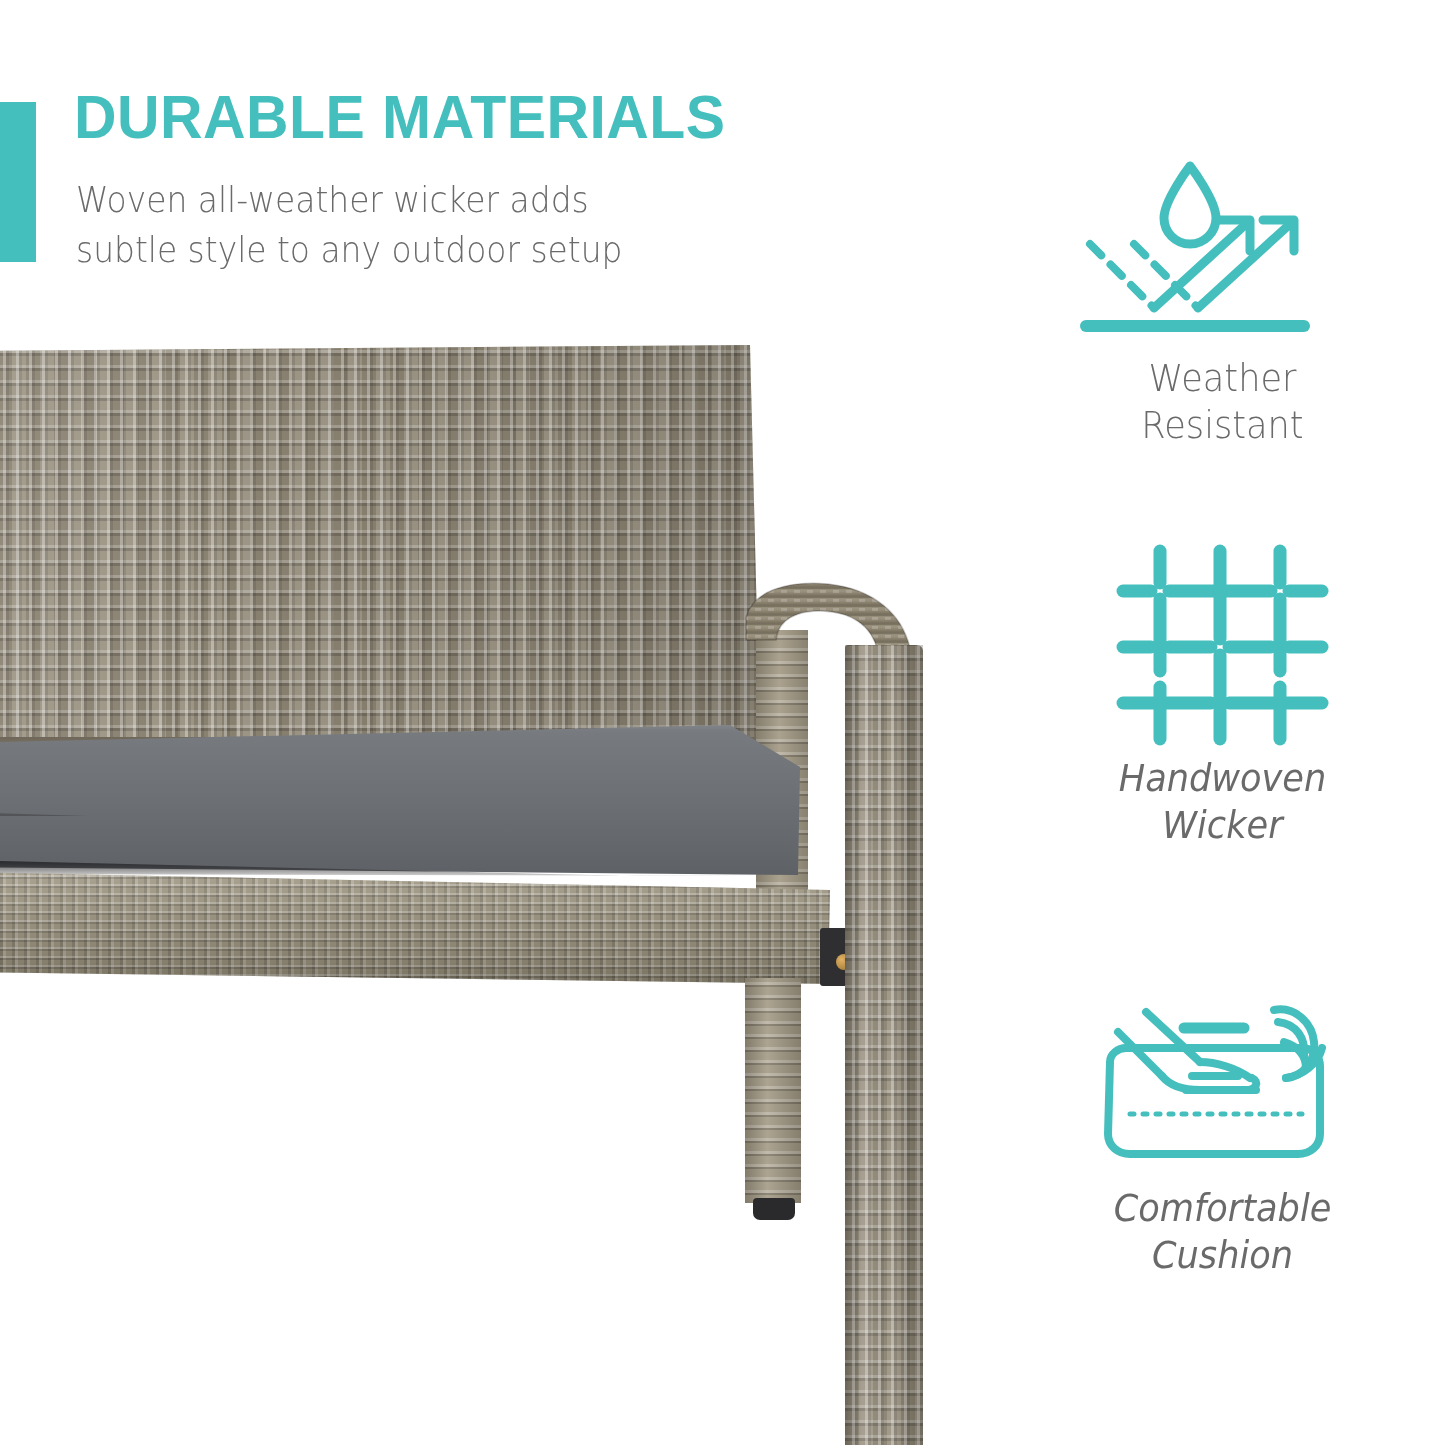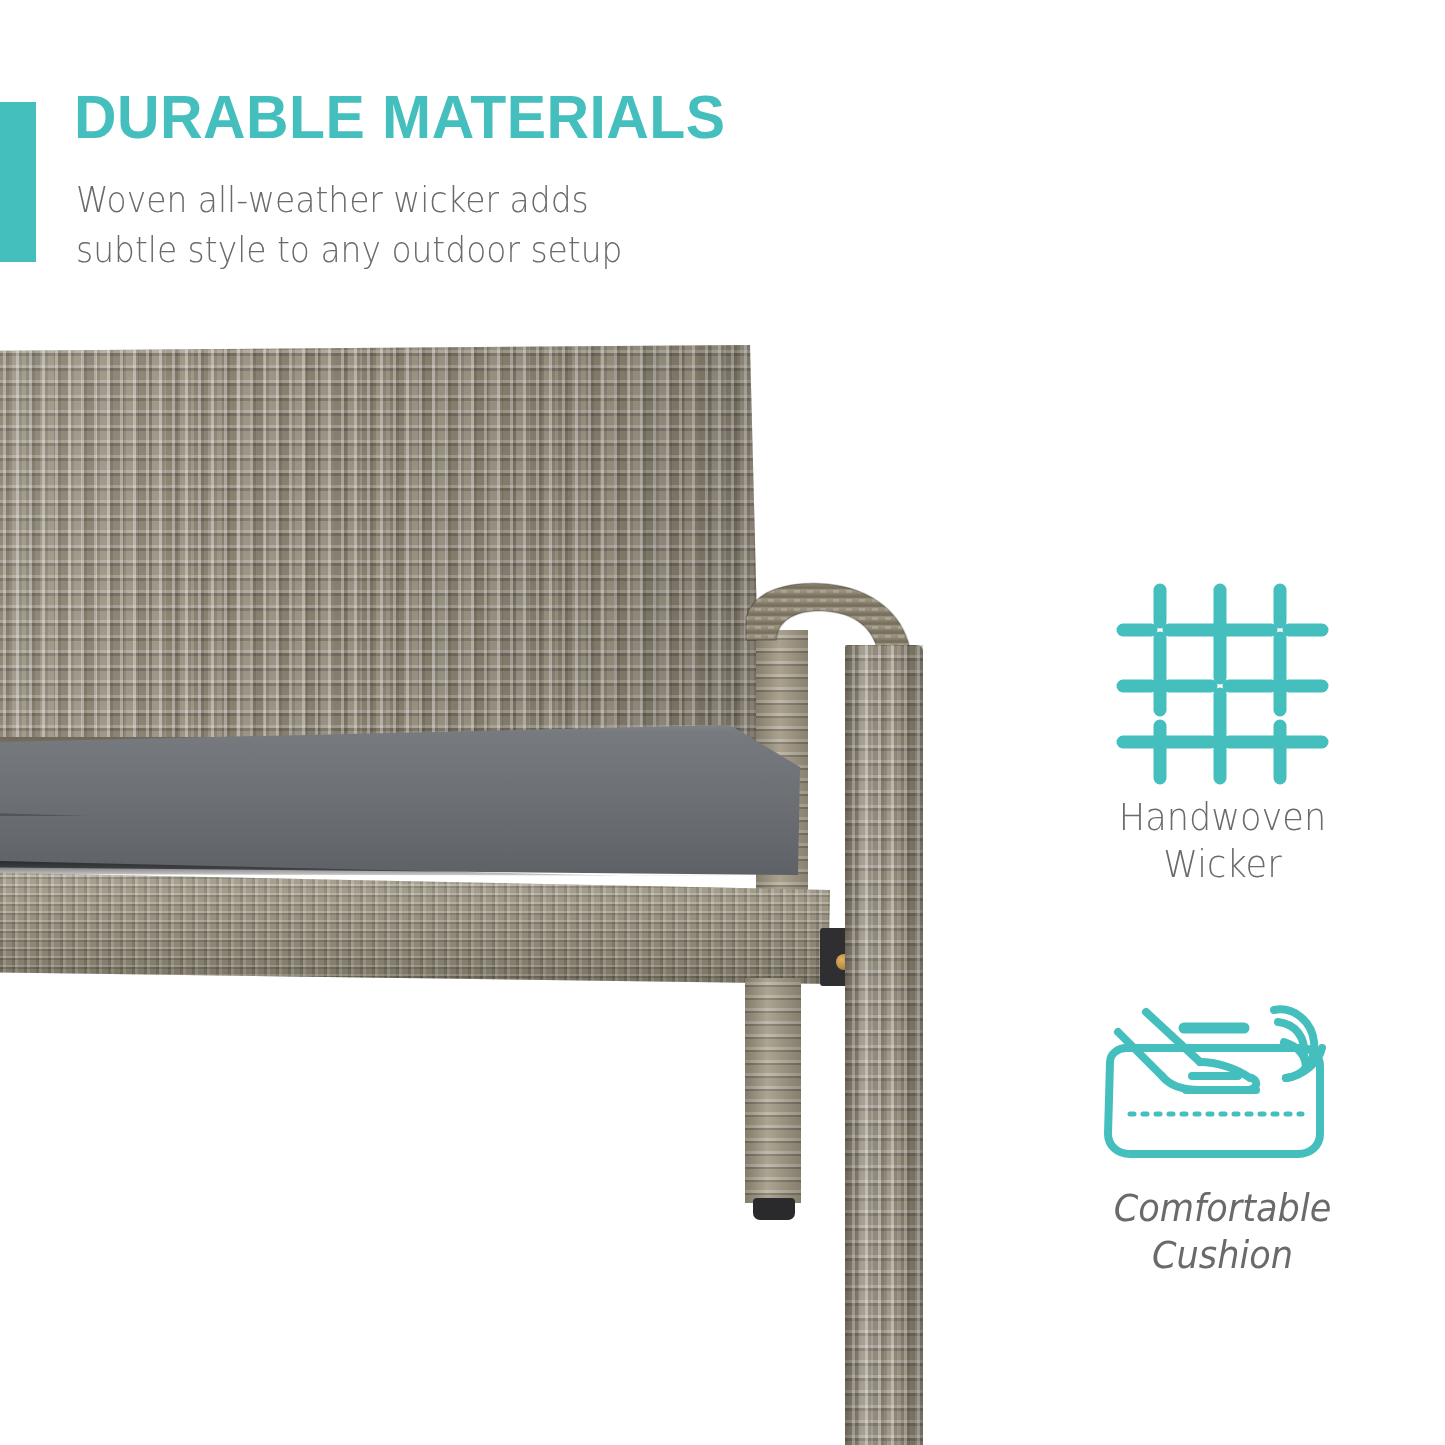--- a/index.html
+++ b/index.html
@@ -162,21 +162,21 @@
   }
   .bracket {
     position:absolute; left:820px; top:628px; width:36px; height:58px;
     background:#2f2f31; border-radius:3px;
   }
 
   
   .features { position:absolute; left:1000px; top:0; width:445px; height:1445px; }
   .feature { position:absolute; left:0; width:445px; text-align:center; }
   .f1 { top:140px; }
-  .f2 { top:574px; }
+  .f2 { top:535px;font-style:italic; }
   .f3 { top:985px;font-style:italic; }
   .feature-icon { height:215px; display:flex; align-items:center; justify-content:center; }
   .f2 .feature-icon { height:220px; }
   .f3 .feature-icon { height:200px; }
   .feature-label {
     font-size:37px; font-weight:300; color:#6a6a6a; line-height:1.28;
     font-family:"DejaVu Sans", sans-serif;
     transform:scaleX(0.95);
   }
 </style>
@@ -238,20 +238,44 @@
   <div class="bolt"></div>
 
   <div class="front-post wicker">
     <div class="front-post-shade"></div>
   </div>
 
 </div>
 
 <div class="features">
 
+  <div class="feature f1">
+    <div class="feature-icon">
+      <svg width="290" height="200" viewBox="0 0 290 200" fill="none" stroke="#45bfbd" stroke-width="9" stroke-linecap="round" stroke-linejoin="round">
+
+        <path d="M112 18 C112 18 86 52 86 70 a26 26 0 0 0 52 0 C138 52 112 18 112 18 Z"></path>
+
+        <g stroke-dasharray="16 13" stroke-width="8">
+          <path d="M12 96 L76 160"></path>
+          <path d="M56 96 L120 160"></path>
+        </g>
+
+        <path d="M76 160 L168 76"></path>
+        <path d="M141 72 L172 72 L172 103"></path>
+        <path d="M120 160 L212 76"></path>
+        <path d="M185 72 L216 72 L216 103"></path>
+
+        <path d="M8 178 L226 178" stroke-width="12"></path>
+      </svg>
+    </div>
+    <div class="feature-label">
+      <div>Weather</div>
+      <div>Resistant</div>
+    </div>
+  </div>
 
   <div class="feature f2">
     <div class="feature-icon">
       <svg width="215" height="205" viewBox="0 0 215 205" fill="none" stroke="#45bfbd" stroke-width="13" stroke-linecap="round">
 
         <g>
           <path d="M45 8 L45 40"></path>
             <path d="M45 56 L45 128"></path>
             <path d="M45 144 L45 196"></path>
           <path d="M105 8 L105 96"></path>

